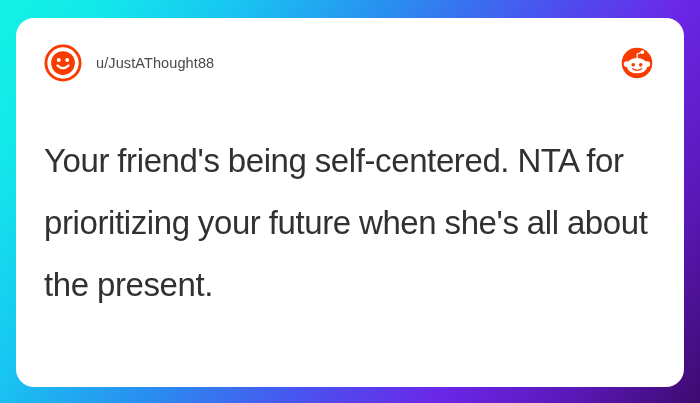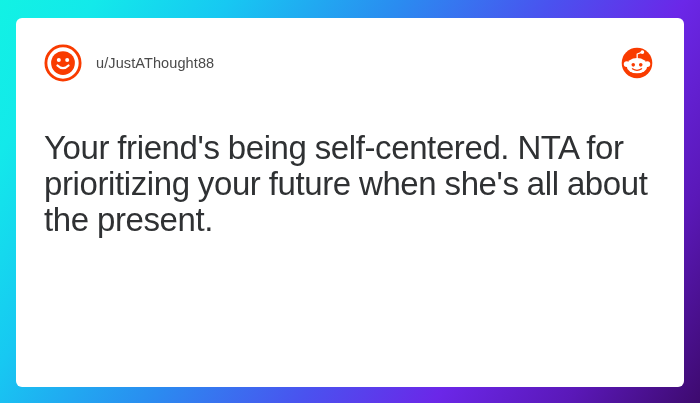--- a/index.html
+++ b/index.html
@@ -29,21 +29,21 @@
         #5a18b8 86%,
         #3d0a6e 100%);
     padding: 18px 16px 16px 16px;
   }
 
   #card {
     position: relative;
     width: 100%;
     height: 100%;
     background: #ffffff;
-    border-radius: 6px;
+    border-radius: 18px;
     box-sizing: border-box;
     padding: 22px 28px 0 28px;
     overflow: hidden;
   }
 
   
   .card-header {
     display: flex;
     align-items: center;
     justify-content: space-between;
@@ -75,21 +75,21 @@
     margin-right: 2px;
   }
 
   
   .card-body {
     margin-top: 44px;
     padding-right: 6px;
   }
   .post-text {
     font-size: 33px;
-    line-height: 36px;
+    line-height: 62px;
     color: #2f3133;
     font-family: "Liberation Sans", sans-serif;
     letter-spacing: -0.4px;
     word-spacing: -0.5px;
     margin: 0;
   }
 </style>
 </head>
 <body>
 

